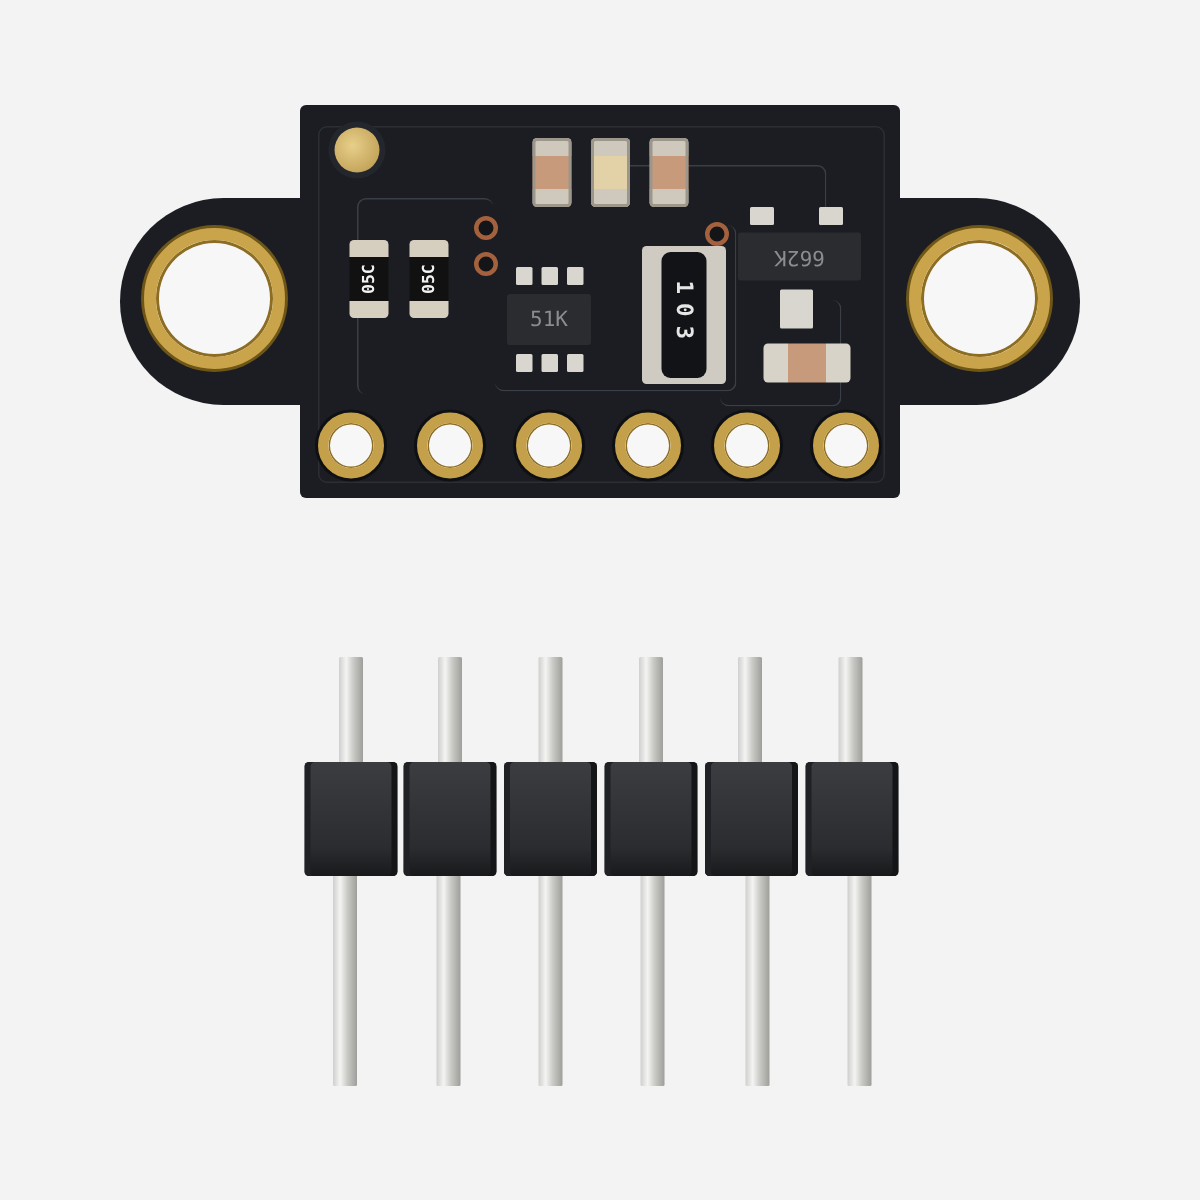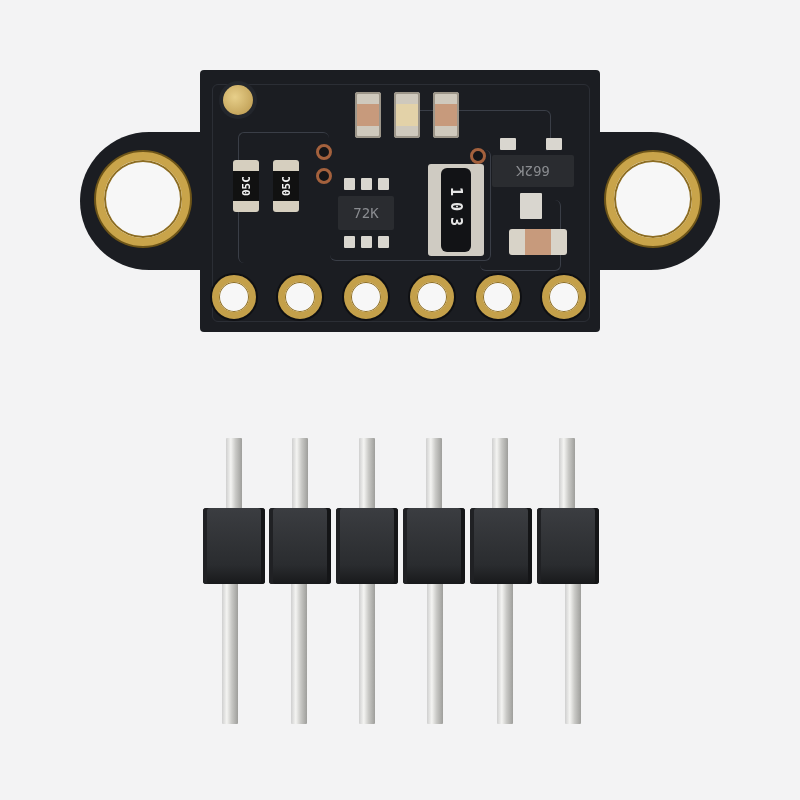--- a/index.html
+++ b/index.html
@@ -130,21 +130,21 @@
   <span class="res-label">05C</span>
 </div>
 <div class="abs resistor" style="left:273px;top:160px;">
   <span class="res-label">05C</span>
 </div>
 
 <div class="abs pin-pad" style="left:344px;top:178px;"></div>
 <div class="abs pin-pad" style="left:361px;top:178px;"></div>
 <div class="abs pin-pad" style="left:378px;top:178px;"></div>
 <div class="abs ic-body" style="left:338px;top:196px;width:56px;height:34px;">
-  <span>72K</span>
+  <span>51K</span>
 </div>
 <div class="abs pin-pad" style="left:344px;top:236px;"></div>
 <div class="abs pin-pad" style="left:361px;top:236px;"></div>
 <div class="abs pin-pad" style="left:378px;top:236px;"></div>
 
 <div class="abs" style="left:428px;top:164px;width:56px;height:92px;background:#cfcbc2;border-radius:3px;"></div>
 <div class="abs array-body" style="left:441px;top:168px;">
   <span>103</span>
 </div>
 

